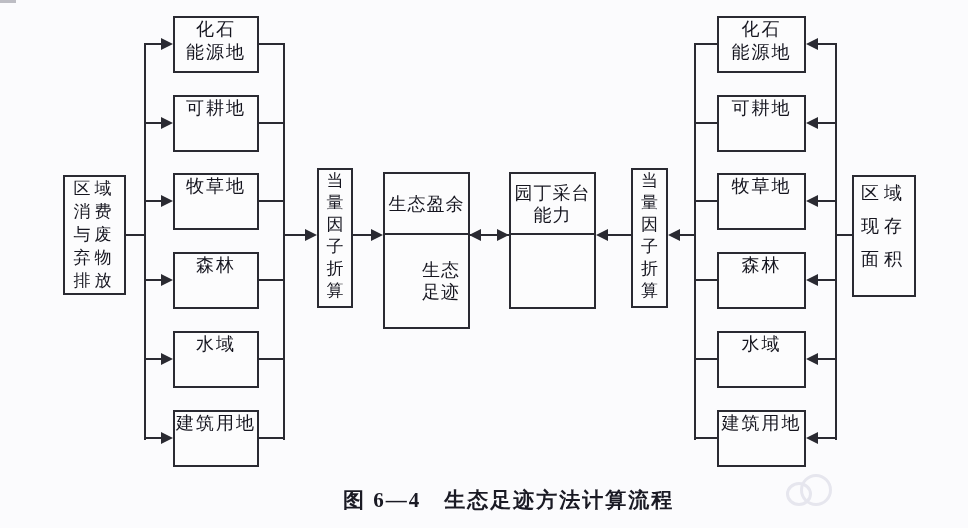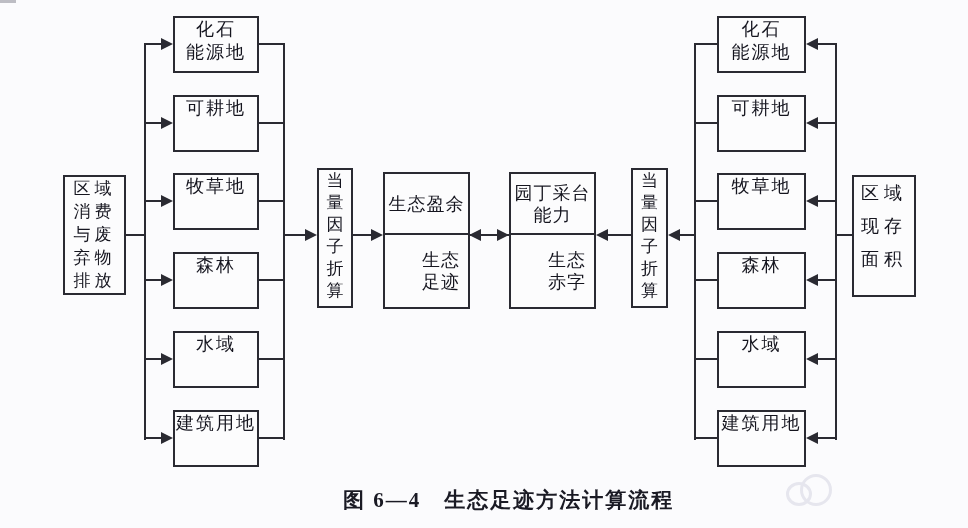--- a/index.html
+++ b/index.html
@@ -72,35 +72,32 @@
 
   <div class="box conv" style="left:317px;top:168px;width:36px;height:140px">
     <span class="lbl">当
 量
 因
 子
 折
 算</span>
   </div>
 
-  <div class="box split" style="left:383px;top:172px;width:87px;height:137px">
+  <div class="box split" style="left:383px;top:172px;width:87px;height:157px">
     <div class="cell topcell">
       <span class="lbl">生态盈余</span>
     </div>
     <div class="cell botcell">
       <span class="lbl">生态足迹</span>
     </div>
   </div>
   <div class="box split" style="left:509px;top:172px;width:87px;height:137px">
     <div class="cell topcell">
       <span class="lbl">园丁采台
 能力</span>
-    </div>
-    <div class="cell botcell">
-      <span class="lbl">生态赤字</span>
     </div>
   </div>
 
   <div class="box conv" style="left:631px;top:168px;width:37px;height:140px">
     <span class="lbl">当
 量
 因
 子
 折
 算</span>

